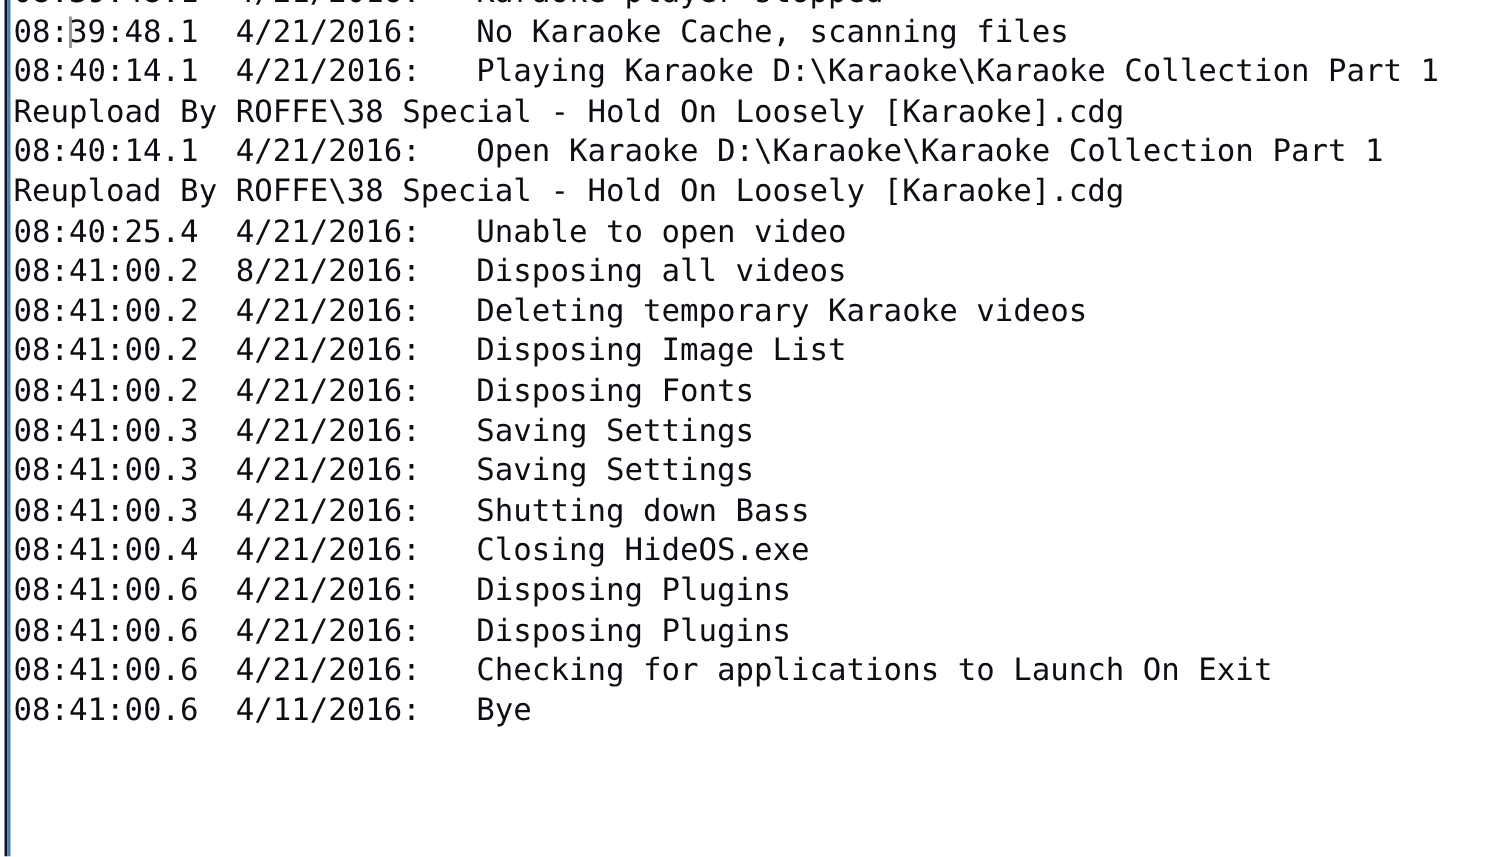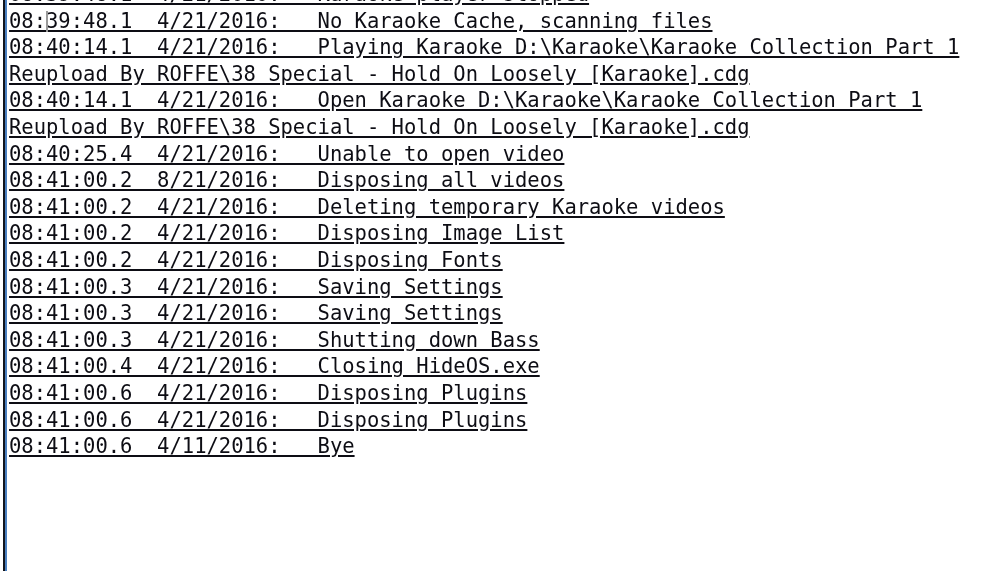--- a/index.html
+++ b/index.html
@@ -62,21 +62,20 @@
 
   .log-line {
     position: relative;
     height: 26.6px;
     line-height: 26.6px;
     font-size: 20.5px;
     letter-spacing: 0px;
     color: #0d0d14;
     white-space: pre;
     font-family: "DejaVu Sans Mono", "Liberation Mono", monospace;
-    text-decoration: underline;
   }
   .log-line.partial {
     color: #0d0d14;
   }
 
   
   .text-caret {
     position: absolute;
     left: 49px;
     top: 24px;
@@ -107,19 +106,20 @@
         <div class="log-line">08:41:00.2  8/21/2016:   Disposing all videos</div>
         <div class="log-line">08:41:00.2  4/21/2016:   Deleting temporary Karaoke videos</div>
         <div class="log-line">08:41:00.2  4/21/2016:   Disposing Image List</div>
         <div class="log-line">08:41:00.2  4/21/2016:   Disposing Fonts</div>
         <div class="log-line">08:41:00.3  4/21/2016:   Saving Settings</div>
         <div class="log-line">08:41:00.3  4/21/2016:   Saving Settings</div>
         <div class="log-line">08:41:00.3  4/21/2016:   Shutting down Bass</div>
         <div class="log-line">08:41:00.4  4/21/2016:   Closing HideOS.exe</div>
         <div class="log-line">08:41:00.6  4/21/2016:   Disposing Plugins</div>
         <div class="log-line">08:41:00.6  4/21/2016:   Disposing Plugins</div>
+        <div class="log-line">08:41:00.6  4/21/2016:   Checking for applications to Launch On Exit</div>
         <div class="log-line">08:41:00.6  4/11/2016:   Bye</div>
       </div>
   </div>
 
   <div class="text-caret" id="text-caret" style="left: 46.0312px; top: 10.6px;"></div>
 
 </div>
 
 </body></html>

